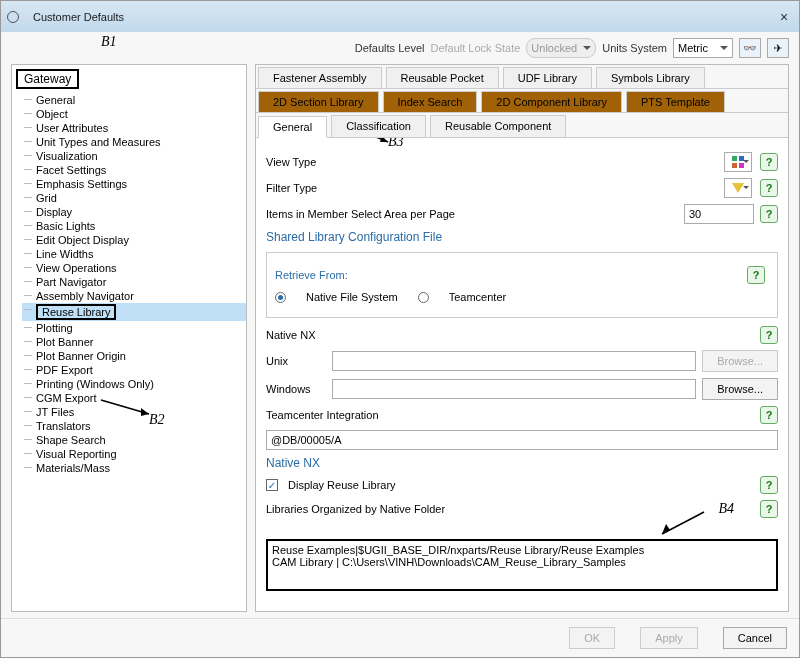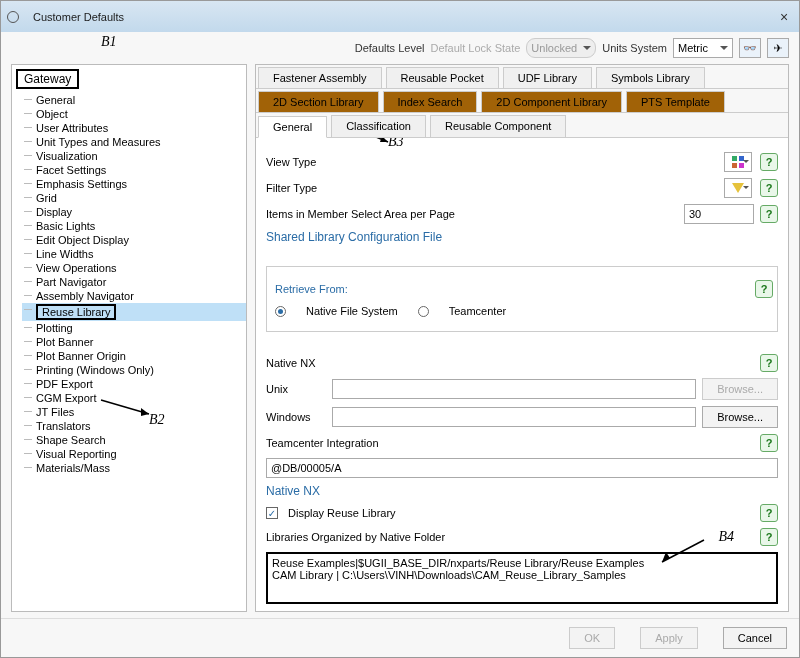--- a/index.html
+++ b/index.html
@@ -37,30 +37,30 @@
   .qicon { width:18px; height:18px; border:1px solid #6a6; background:#e9f7e9; color:#1a771a; display:inline-flex; align-items:center; justify-content:center; font-weight:bold; border-radius:3px; font-size:11px;}
   .dropicon { width:28px; height:20px; border:1px solid #aaa; background:#fff; display:inline-flex; align-items:center; justify-content:center; position:relative; margin-right:2px;}
   .dropicon::after{content:"";position:absolute;right:2px;top:7px;border:3px solid transparent;border-top-color:#555;}
   .funnel { width:0; height:0; border-left:6px solid transparent; border-right:6px solid transparent; border-top:10px solid #e6c23b;}
   .gridicon { width:12px; height:12px; background:
      linear-gradient(#3a6 0 0) 0 0/5px 5px no-repeat,
      linear-gradient(#36c 0 0) 7px 0/5px 5px no-repeat,
      linear-gradient(#c63 0 0) 0 7px/5px 5px no-repeat,
      linear-gradient(#c3c 0 0) 7px 7px/5px 5px no-repeat;}
   .input { border:1px solid #aaa; background:#fff; height:20px; padding:0 4px; }
-  .group { border:1px solid #ccc; margin:22px 0; padding:6px 4px 8px 8px;}
+  .group { border:1px solid #ccc; margin:8px 0; padding:6px 12px 8px 8px;}
   .group-title { color:#2a6ca6; margin:6px 0 2px 0; font-size:12px;}
   .subtitle { color:#2a6ca6; margin:4px 0;}
   .radio { display:inline-flex; align-items:center; gap:20px; margin-right:14px;}
   .radio .dot{ width:11px; height:11px; border:1px solid #666; border-radius:50%; display:inline-flex; align-items:center; justify-content:center;}
   .radio .dot.inner::after{content:"";width:5px;height:5px;background:#2a6ca6;border-radius:50%;}
   .chk { width:12px; height:12px; border:1px solid #666; display:inline-flex; align-items:center; justify-content:center; margin-right:4px; color:#2a6ca6; font-size:10px;}
   .btn { border:1px solid #aaa; background:#f3f3f3; height:22px; padding:0 14px; display:inline-flex; align-items:center; cursor:pointer;}
   .btn.disabled { color:#aaa; border-color:#ccc; }
-  textarea.bigedit { width:100%; height:52px; border:2px solid #000; resize:none; padding:3px 4px; font-size:11px; font-family:inherit; overflow:hidden;}
+  textarea.bigedit { width:100%; height:52px; border:2px solid #000; resize:none; padding:3px 4px; font-size:11px; font-family:inherit; overflow:hidden;margin-top:15px;}
   .footer { display:flex; justify-content:flex-end; gap:25px; padding:8px 12px; border-top:1px solid #ddd; background:#f7f7f7;}
 </style>
 </head>
 <body>
 
 <div class="window">
 
   <div class="titlebar">
     <span class="gear"></span>
     <span>Customer Defaults</span>
@@ -103,22 +103,22 @@
             <li>Basic Lights</li>
             <li>Edit Object Display</li>
             <li>Line Widths</li>
             <li>View Operations</li>
             <li>Part Navigator</li>
             <li>Assembly Navigator</li>
             <li class="sel"><span class="hl">Reuse Library</span></li>
             <li>Plotting</li>
             <li>Plot Banner</li>
             <li>Plot Banner Origin</li>
+            <li>PDF Export</li>
             <li>Printing (Windows Only)</li>
-            <li>PDF Export</li>
             <li>CGM Export</li>
             <li>JT Files</li>
             <li>Translators</li>
             <li>Shape Search</li>
             <li>Visual Reporting</li>
             <li>Materials/Mass</li>
           </ul>
         </div>
     </div>
 

